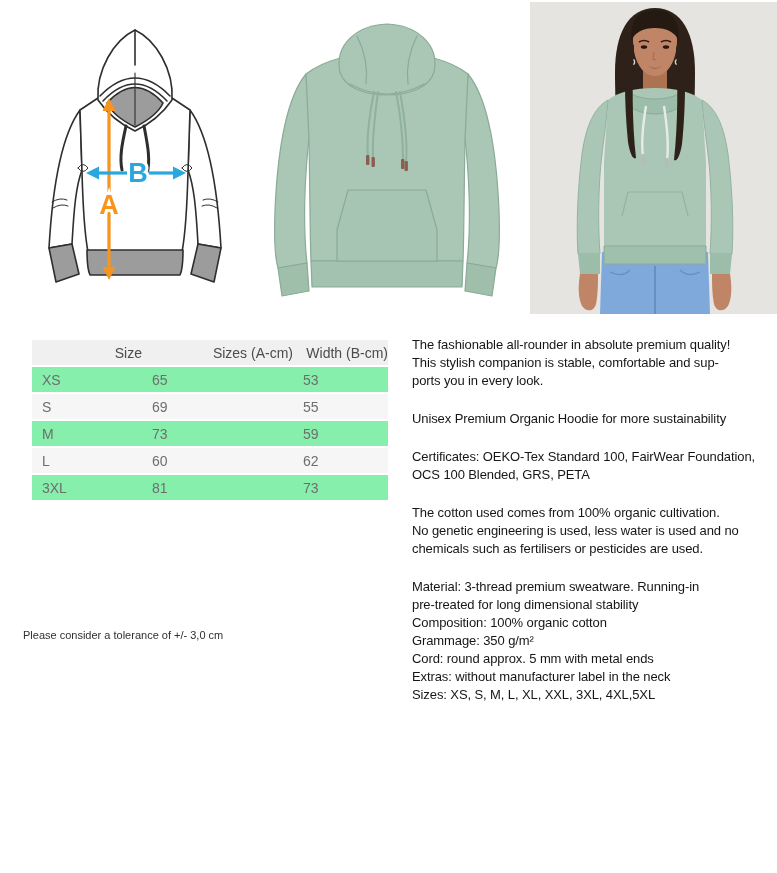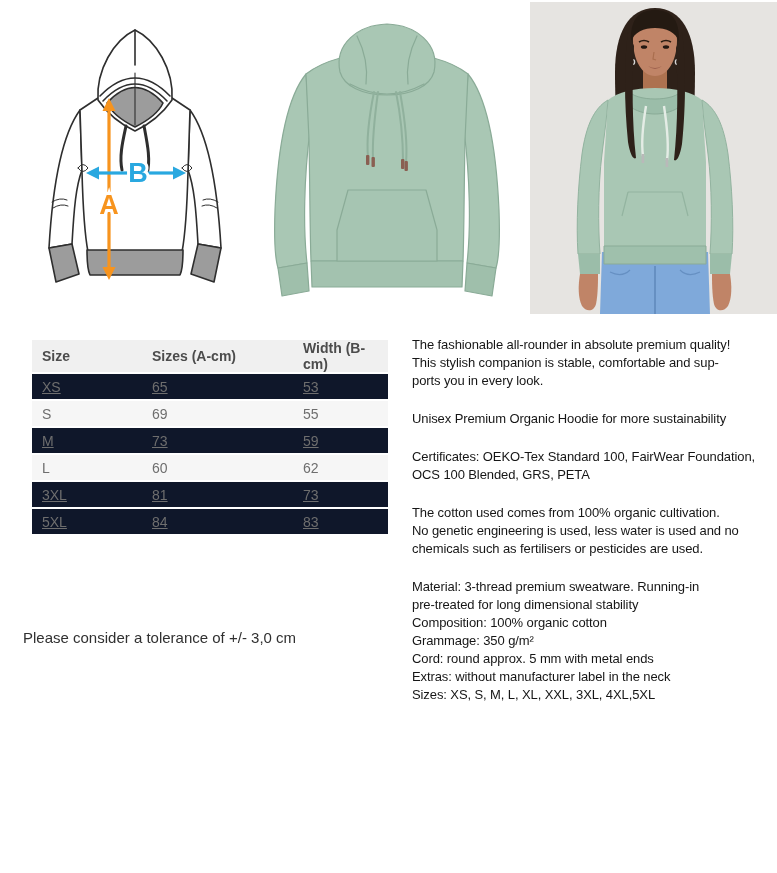--- a/index.html
+++ b/index.html
@@ -6,29 +6,29 @@
   .page{position:relative;width:777px;height:873px;background:#ffffff;overflow:hidden;
         font-family:"Liberation Sans", sans-serif;}
   .img-panel{position:absolute;}
   .img-diagram{left:30px;top:10px;}
   .img-flat{left:262px;top:10px;}
   .img-photo{left:530px;top:2px;}
 
   
   .size-table{position:absolute;left:32px;top:340px;width:356px;border-collapse:collapse;
               font-size:14px;}
-  .size-table th{background:#f0f0f0;color:#4c4c4c;font-weight:700;text-align:left;
+  .size-table th{background:#f0f0f0;color:#4c4c4c;font-weight:400;text-align:right;
                  height:25px;padding:0 0 0 10px;border-bottom:2px solid #ffffff;}
   .size-table td{color:#6e6e6e;height:25px;padding:0 0 0 10px;border-bottom:2px solid #ffffff;}
   .size-table th:nth-child(1),.size-table td:nth-child(1){width:100px;}
   .size-table th:nth-child(2),.size-table td:nth-child(2){width:141px;}
-  .row-dark td{background:#0f172a;text-decoration:underline;}
+  .row-dark td{background:#86efac;}
   .row-light td{background:#f6f6f6;}
 
-  .tolerance{position:absolute;left:23px;top:629px;font-size:15px;color:#303030;}
+  .tolerance{position:absolute;left:23px;top:629px;font-size:11px;color:#303030;}
 
   .description{position:absolute;left:412px;top:336px;width:392px;font-size:13px;
                line-height:18px;color:#161616;letter-spacing:-0.1px;}
   .description p{margin:0 0 20px 0;white-space:pre-line;}
 </style>
 </head>
 <body>
 
 <div class="page">
 
@@ -190,25 +190,20 @@
         </tr>
         <tr class="row-light">
           <td>L</td>
           <td>60</td>
           <td>62</td>
         </tr>
         <tr class="row-dark">
           <td>3XL</td>
           <td>81</td>
           <td>73</td>
-        </tr>
-        <tr class="row-dark">
-          <td>5XL</td>
-          <td>84</td>
-          <td>83</td>
         </tr>
       </tbody>
   </table>
 
   <div class="tolerance">Please consider a tolerance of +/- 3,0 cm</div>
 
   <div class="description">
       <p>The fashionable all-rounder in absolute premium quality!
 This stylish companion is stable, comfortable and sup-
 ports you in every look.</p>

